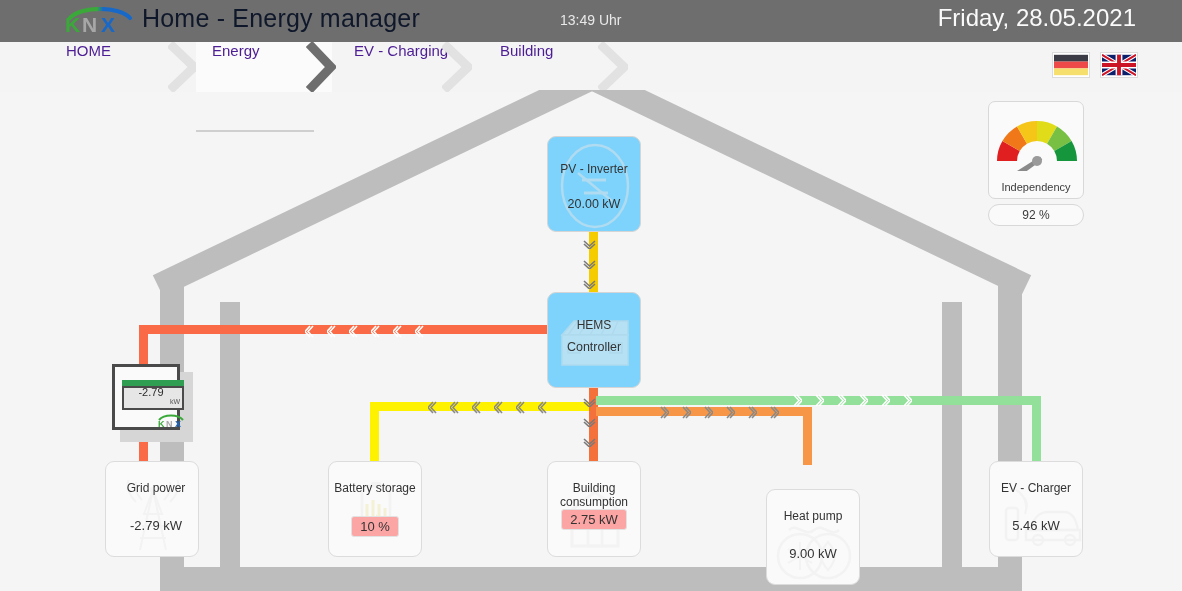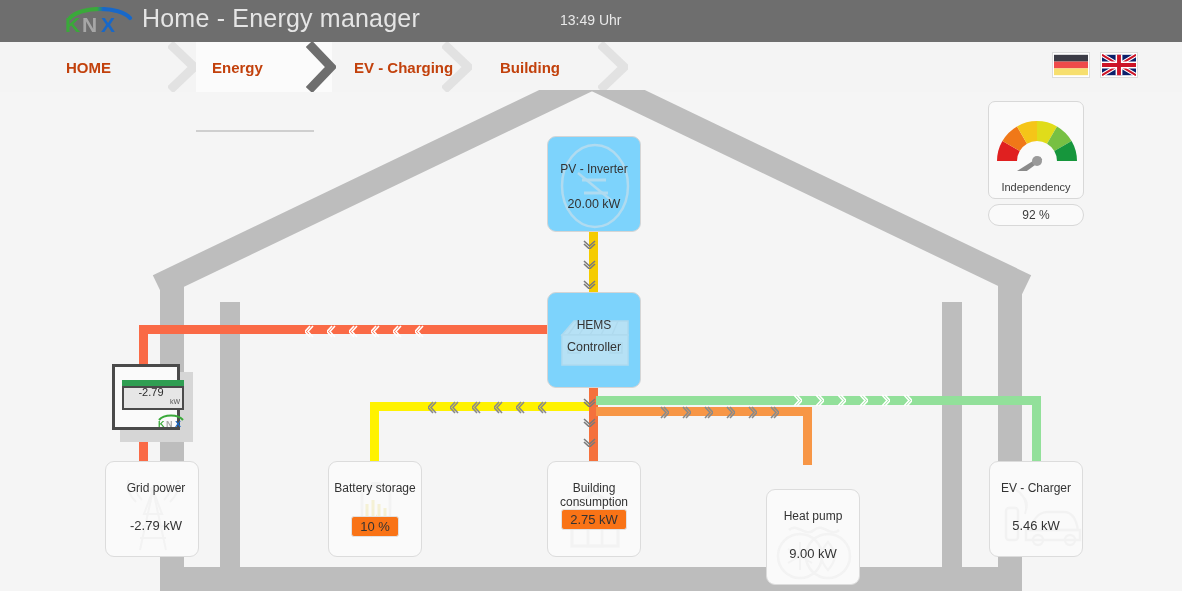--- a/index.html
+++ b/index.html
@@ -12,37 +12,37 @@
   }
 
   
   #titlebar {
     position:absolute; left:0; top:0; width:1182px; height:42px;
     background:#6e6e6e; color:#f2f2f2;
   }
   #knx-logo { position:absolute; left:64px; top:7px; width:72px; height:28px; }
   #app-title {
     position:absolute; left:142px; top:4px;
-    font-size:25px; font-weight:400; color:#e5e5e5; letter-spacing:.2px;
+    font-size:25px; font-weight:400; color:#0f172a; letter-spacing:.2px;
   }
   #clock {
     position:absolute; left:560px; top:12px;
     font-size:14px; color:#e9e9e9;
   }
   #datetext {
     position:absolute; right:46px; top:4px;
     font-size:24px; color:#fafafa;
   }
 
   
   #navbar { position:absolute; left:0; top:42px; width:1182px; height:50px; background:#f4f4f4; }
   .nav-tab {
     position:absolute; top:0; height:50px;
-    display:flex; align-items:center;
-    font-size:15px; color:#c2410c; padding-left:22px;font-weight:bold;
+    display:flex; 
+    font-size:15px; color:#4c1d95; padding-left:22px;
   }
   .chev { position:absolute; top:0; width:30px; height:50px; }
   .nav-underline { position:absolute; height:2px; background:#cfcfcf; }
 
   
   #flags { position:absolute; right:44px; top:52px; display:flex; gap:10px; }
   .flag { width:38px; height:26px; border:1px solid #dcdcdc; background:#fff; padding:1px; }
 
   
   #gauge-card {
@@ -94,21 +94,21 @@
     position:absolute; width:94px; height:96px;
     background:#7dd3fc; border:1px solid #d5d5d5; border-radius:9px;
     display:flex; flex-direction:column; align-items:center; overflow:hidden;
   }
   .bigbox .t1 { position:relative; z-index:2; margin-top:25px; font-size:12px; color:#333; }
   .bigbox .t2 { position:relative; z-index:2; margin-top:21px; font-size:12.5px; color:#333; }
 
   
   .subval {
     position:relative; z-index:2;
-    background:#f97316; border:1px solid #e2e2e2; border-radius:3px;
+    background:#fca5a5; border:1px solid #e2e2e2; border-radius:3px;
     padding:2px 8px; font-size:13px; color:#333;
   }
 
   
   #meter { position:absolute; left:112px; top:364px; width:81px; height:78px; }
 </style>
 </head>
 <body>
 
 <div id="titlebar">
@@ -123,20 +123,21 @@
           <stop offset="1" stop-color="#1868c8"></stop>
       </linearGradient>
     </defs>
     <text x="1" y="25" font-family="Liberation Sans, sans-serif" font-size="21" font-weight="bold" fill="#3aa93a">K</text>
     <text x="18" y="25" font-family="Liberation Sans, sans-serif" font-size="21" font-weight="bold" fill="#a7a7a7">N</text>
     <text x="37" y="25" font-family="Liberation Sans, sans-serif" font-size="21" font-weight="bold" fill="#1868c8">X</text>
   </svg>
 
   <div id="app-title">Home - Energy manager</div>
   <div id="clock">13:49 Uhr</div>
+  <div id="datetext">Friday, 28.05.2021</div>
 </div>
 
 <div id="navbar">
 
   <div class="nav-tab" style="left:44px; width:155px;">
     <span>HOME</span>
   </div>
   <svg class="chev" style="left:168px;" viewBox="0 0 30 50" preserveAspectRatio="none">
     <path d="M2 2 L26 25 L2 48" fill="none" stroke="#e2e2e2" stroke-width="9"></path>
   </svg>

